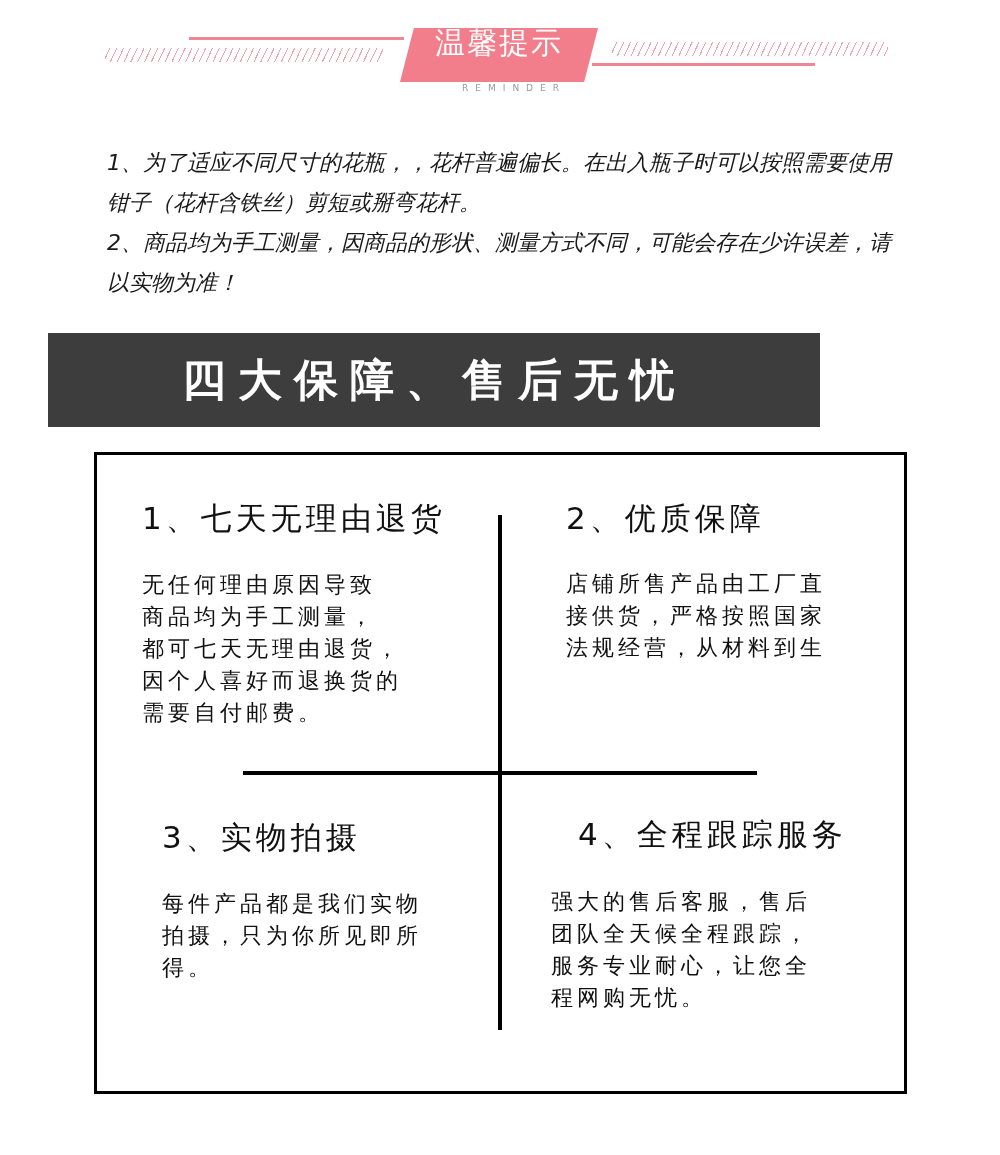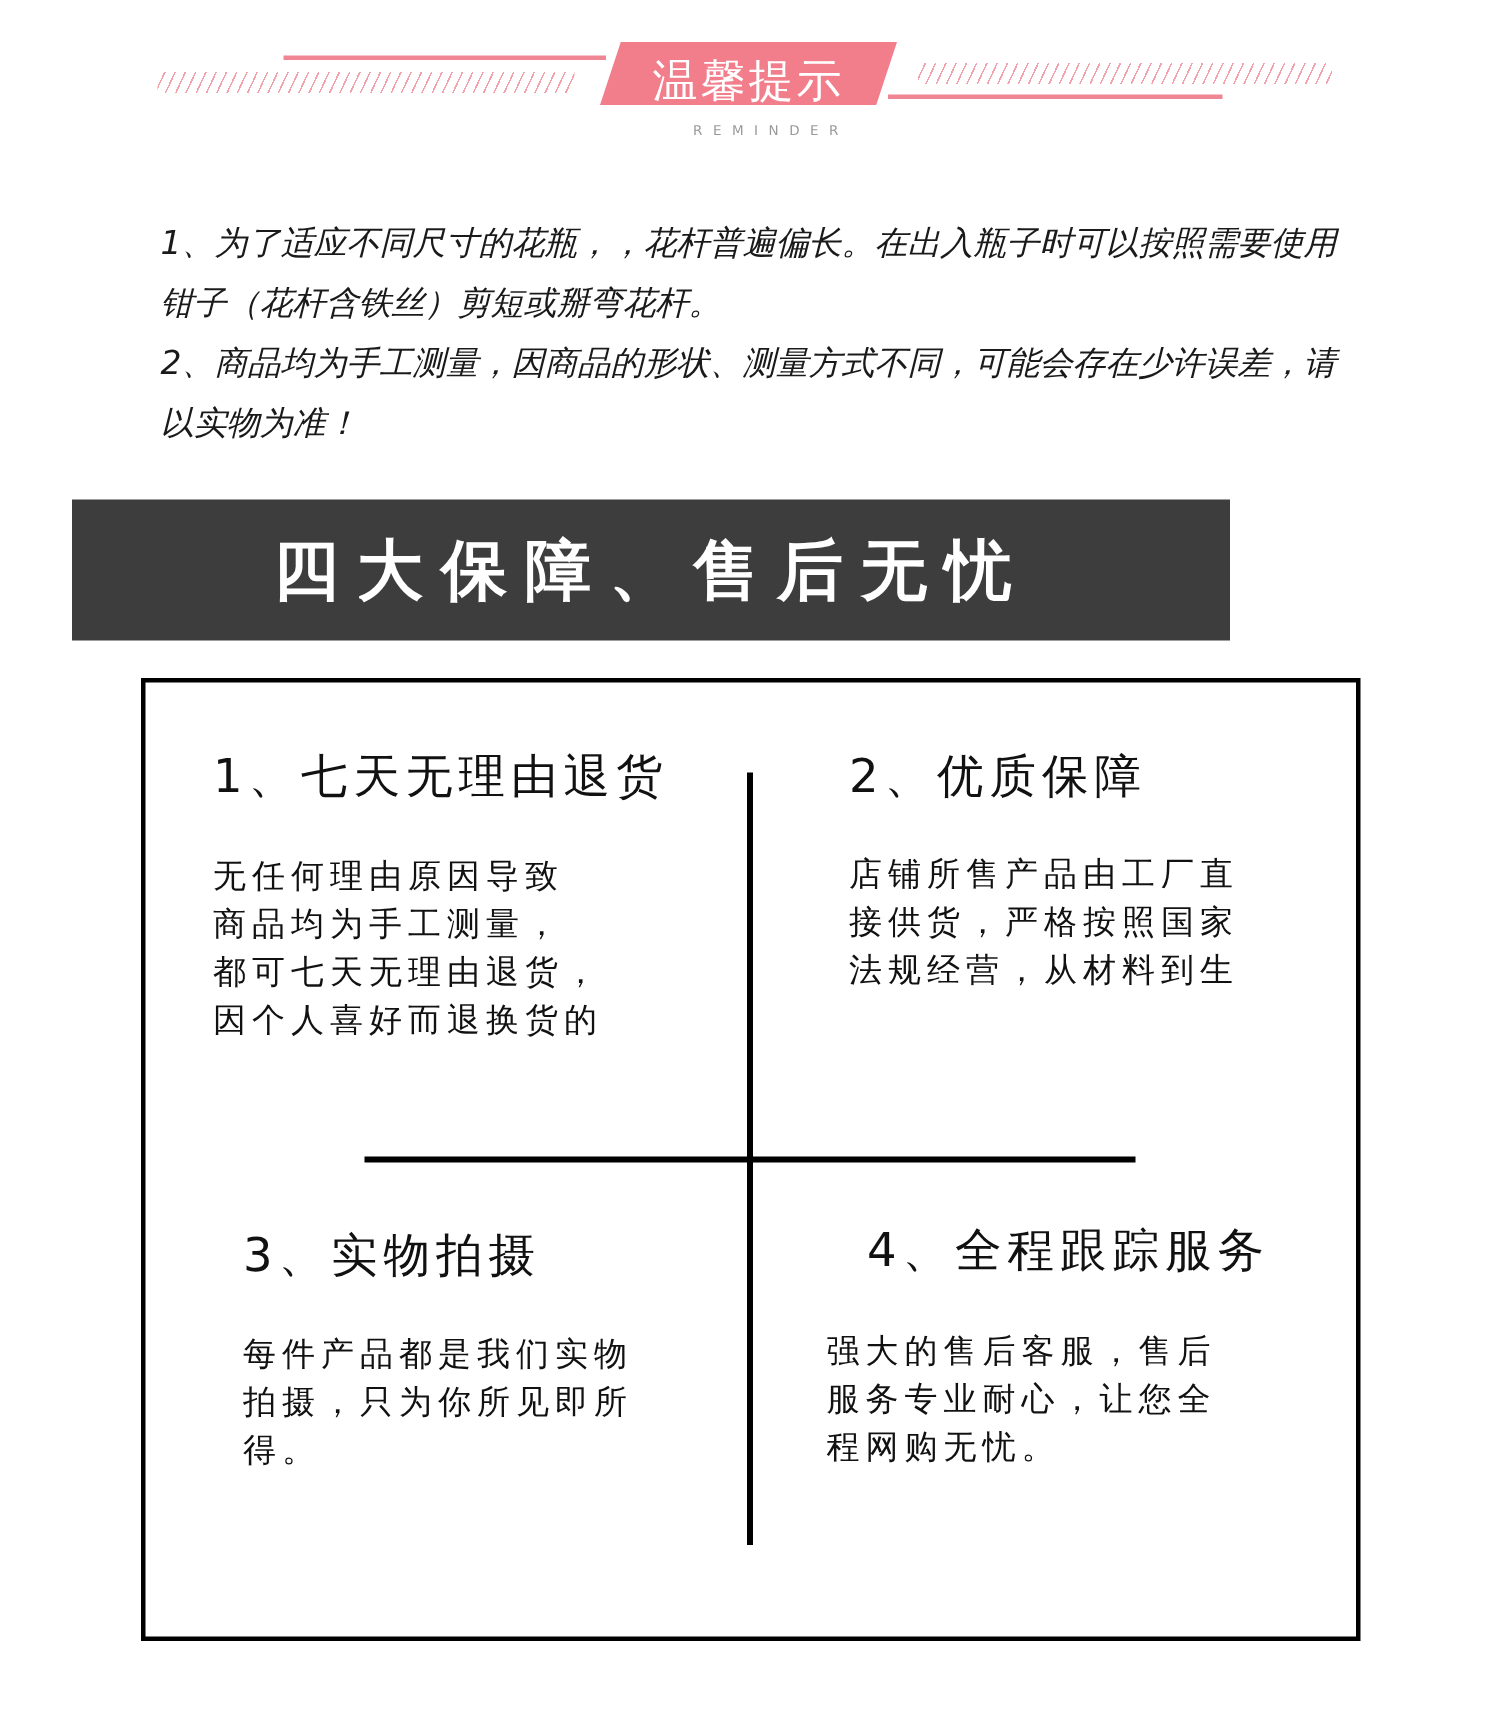--- a/index.html
+++ b/index.html
@@ -9,24 +9,24 @@
       color: #111111;
     }
 
     
     .line-solid { position: absolute; height: 3px; background: #f08593; }
     .hatch {
       position: absolute; height: 14px;
       background: repeating-linear-gradient(115deg, transparent 0px, transparent 4px, #f2a2ad 4px, #f2a2ad 5px, transparent 5px, transparent 6.2px);
     }
     .reminder-tag {
-      position: absolute; left: 400px; top: 28px; width: 198px; height: 42px;
+      position: absolute; left: 400px; top: 28px; width: 198px; height: 54px;
       background: #f27d8b;
       clip-path: polygon(7% 0, 100% 0, 93% 100%, 0 100%);
-      display: flex; align-items: flex-end; justify-content: center;
+      display: flex; align-items: flex-start; justify-content: center;
     }
     .reminder-tag span {
       color: #ffffff; font-size: 30px; letter-spacing: 2px; line-height: 1;
     }
     .reminder-sub {
       position: absolute; left: 14px; width: 1000px; top: 83px;
       text-align: center; font-size: 9px; letter-spacing: 7px; color: #999999;
       font-family: "DejaVu Sans", sans-serif;
     }
 
@@ -82,34 +82,36 @@
 <div class="box"></div>
 <div class="vline"></div>
 <div class="hline"></div>
 
 <div class="g-title" style="left:142px; top:503px;">1、七天无理由退货</div>
 <div class="g-body" style="left:142px; top:569px; width:330px;">
   <div>无任何理由原因导致</div>
   <div>商品均为手工测量，</div>
   <div>都可七天无理由退货，</div>
   <div>因个人喜好而退换货的</div>
+  <div>需要自付邮费。</div>
 </div>
 
 <div class="g-title" style="left:566px; top:503px;">2、优质保障</div>
 <div class="g-body" style="left:566px; top:568px; width:300px;">
   <div>店铺所售产品由工厂直</div>
   <div>接供货，严格按照国家</div>
   <div>法规经营，从材料到生</div>
 </div>
 
 <div class="g-title" style="left:162px; top:822px;">3、实物拍摄</div>
 <div class="g-body" style="left:162px; top:888px; width:300px;">
   <div>每件产品都是我们实物</div>
   <div>拍摄，只为你所见即所</div>
   <div>得。</div>
 </div>
 
 <div class="g-title" style="left:551px; top:819px;margin-left:27px;">4、全程跟踪服务</div>
 <div class="g-body" style="left:551px; top:886px; width:300px;">
   <div>强大的售后客服，售后</div>
+  <div>团队全天候全程跟踪，</div>
   <div>服务专业耐心，让您全</div>
   <div>程网购无忧。</div>
 </div>
 
 </body></html>

